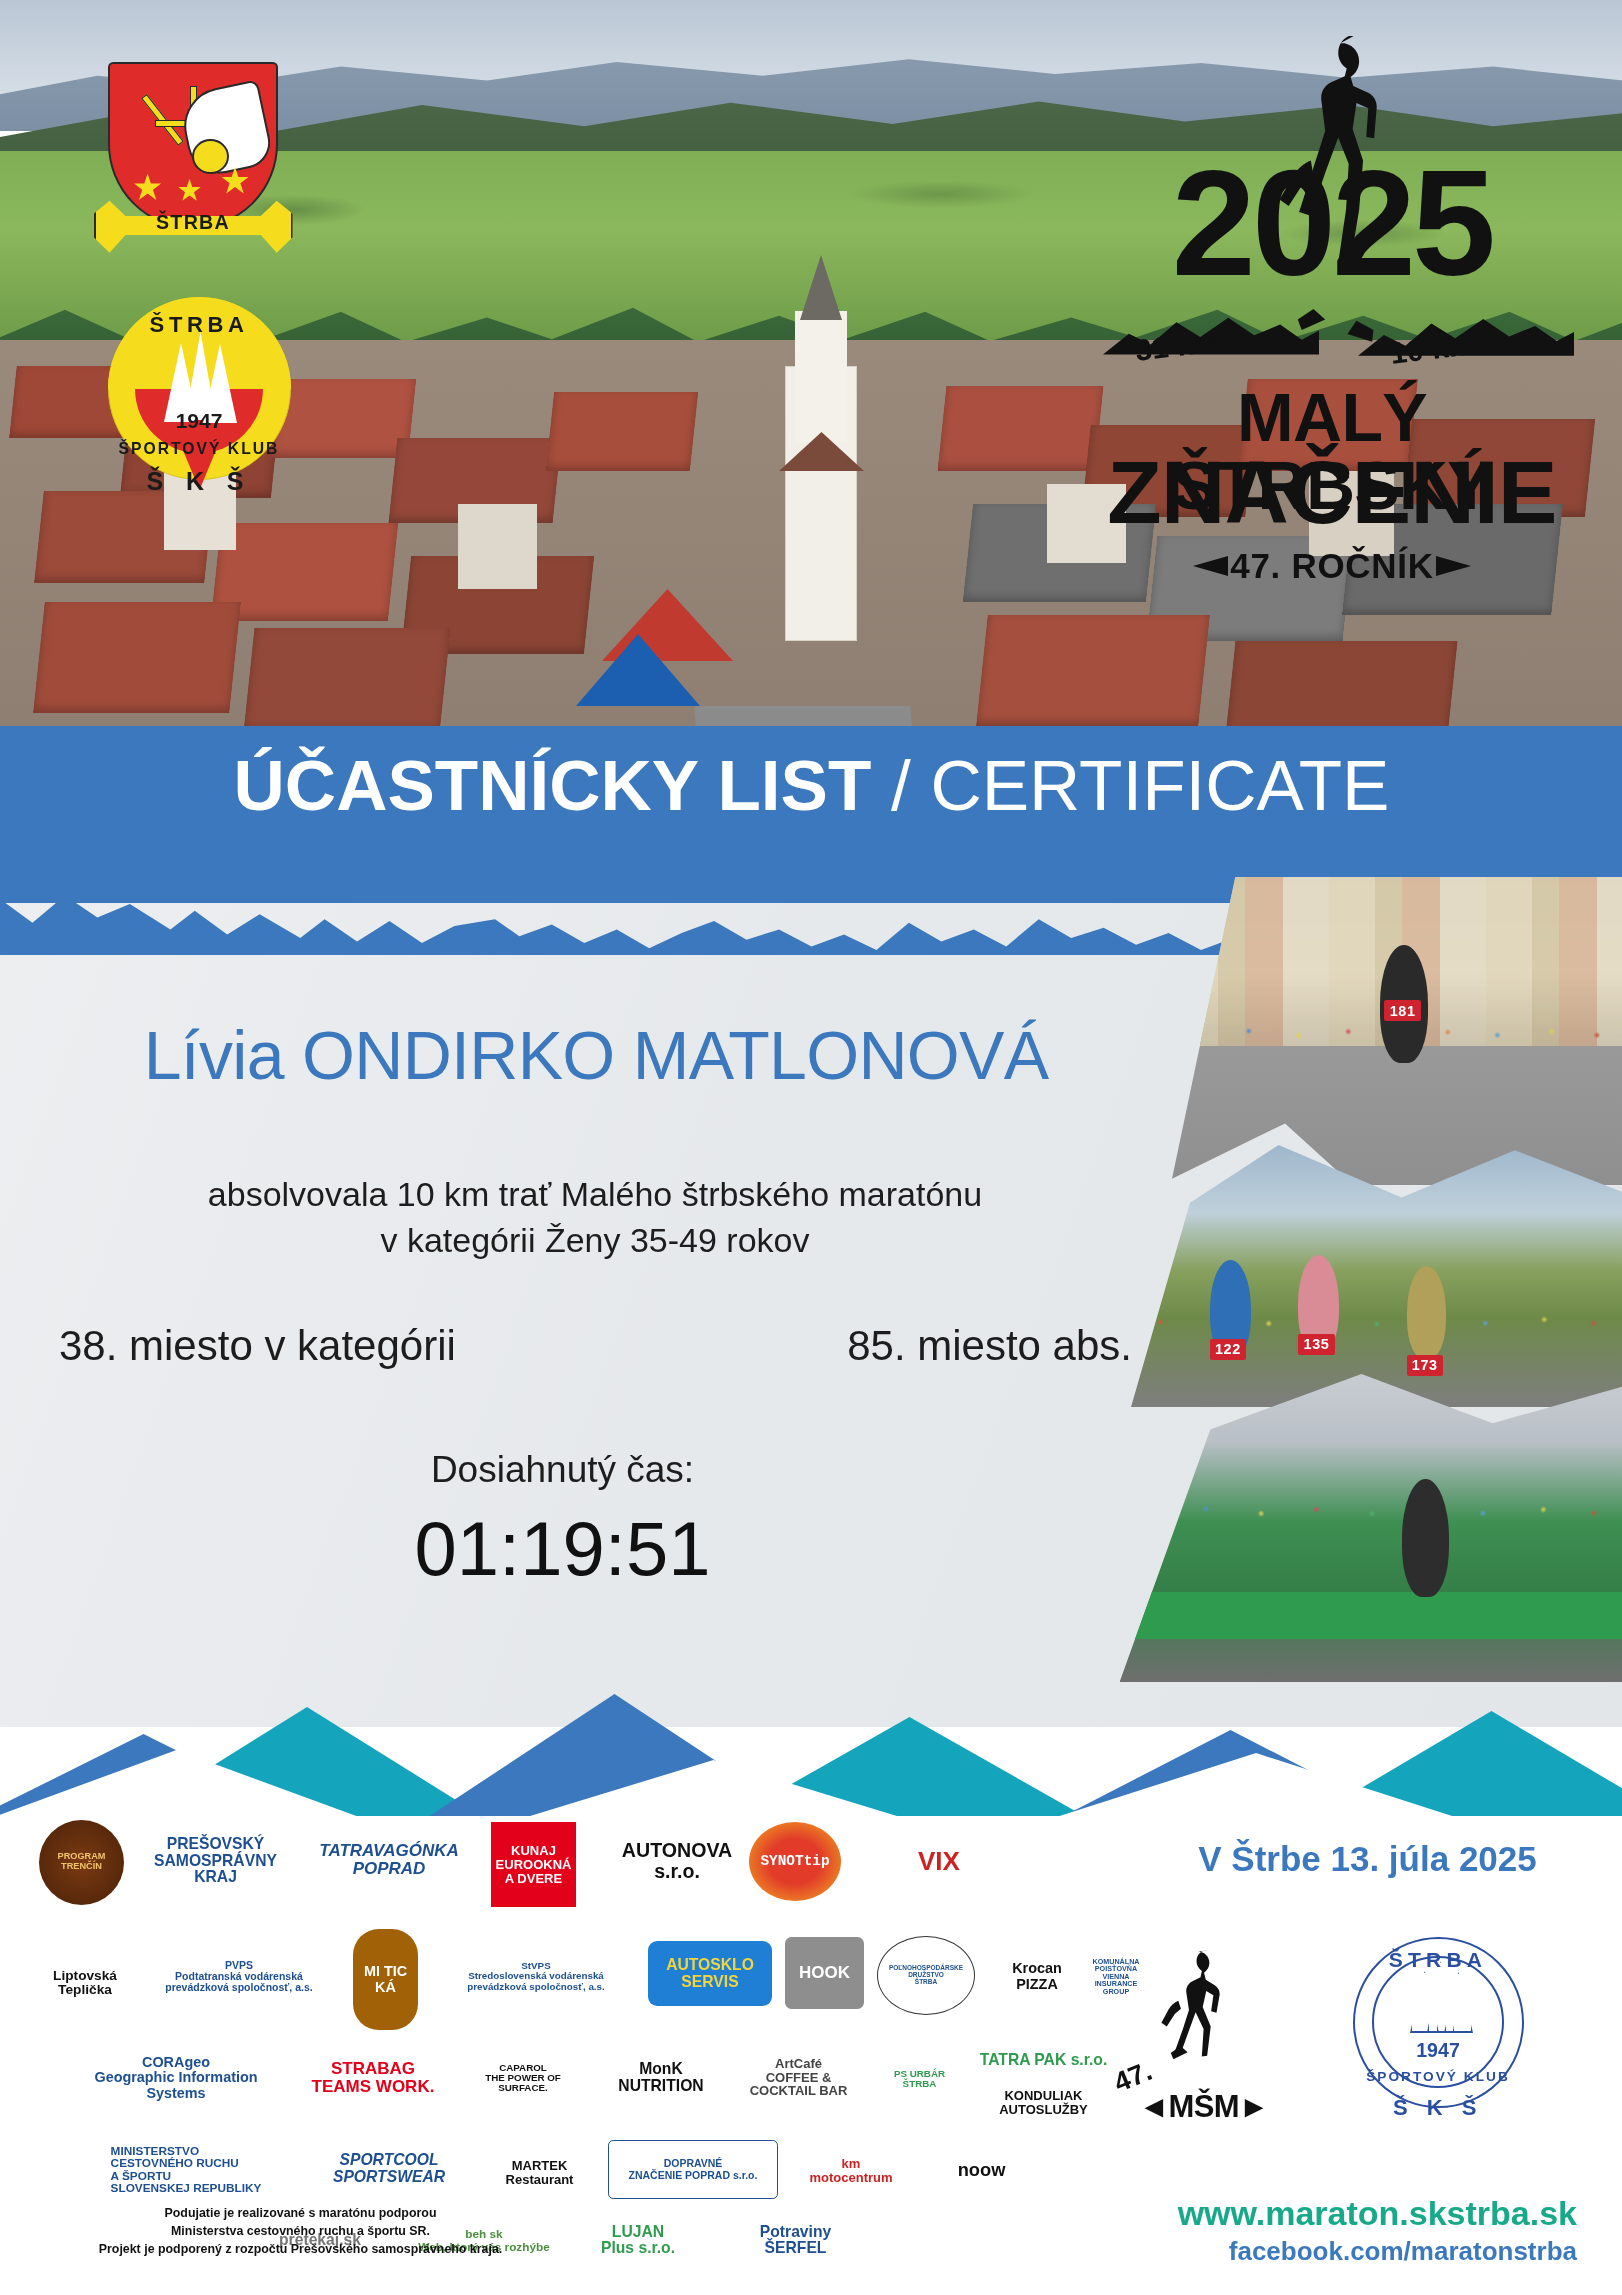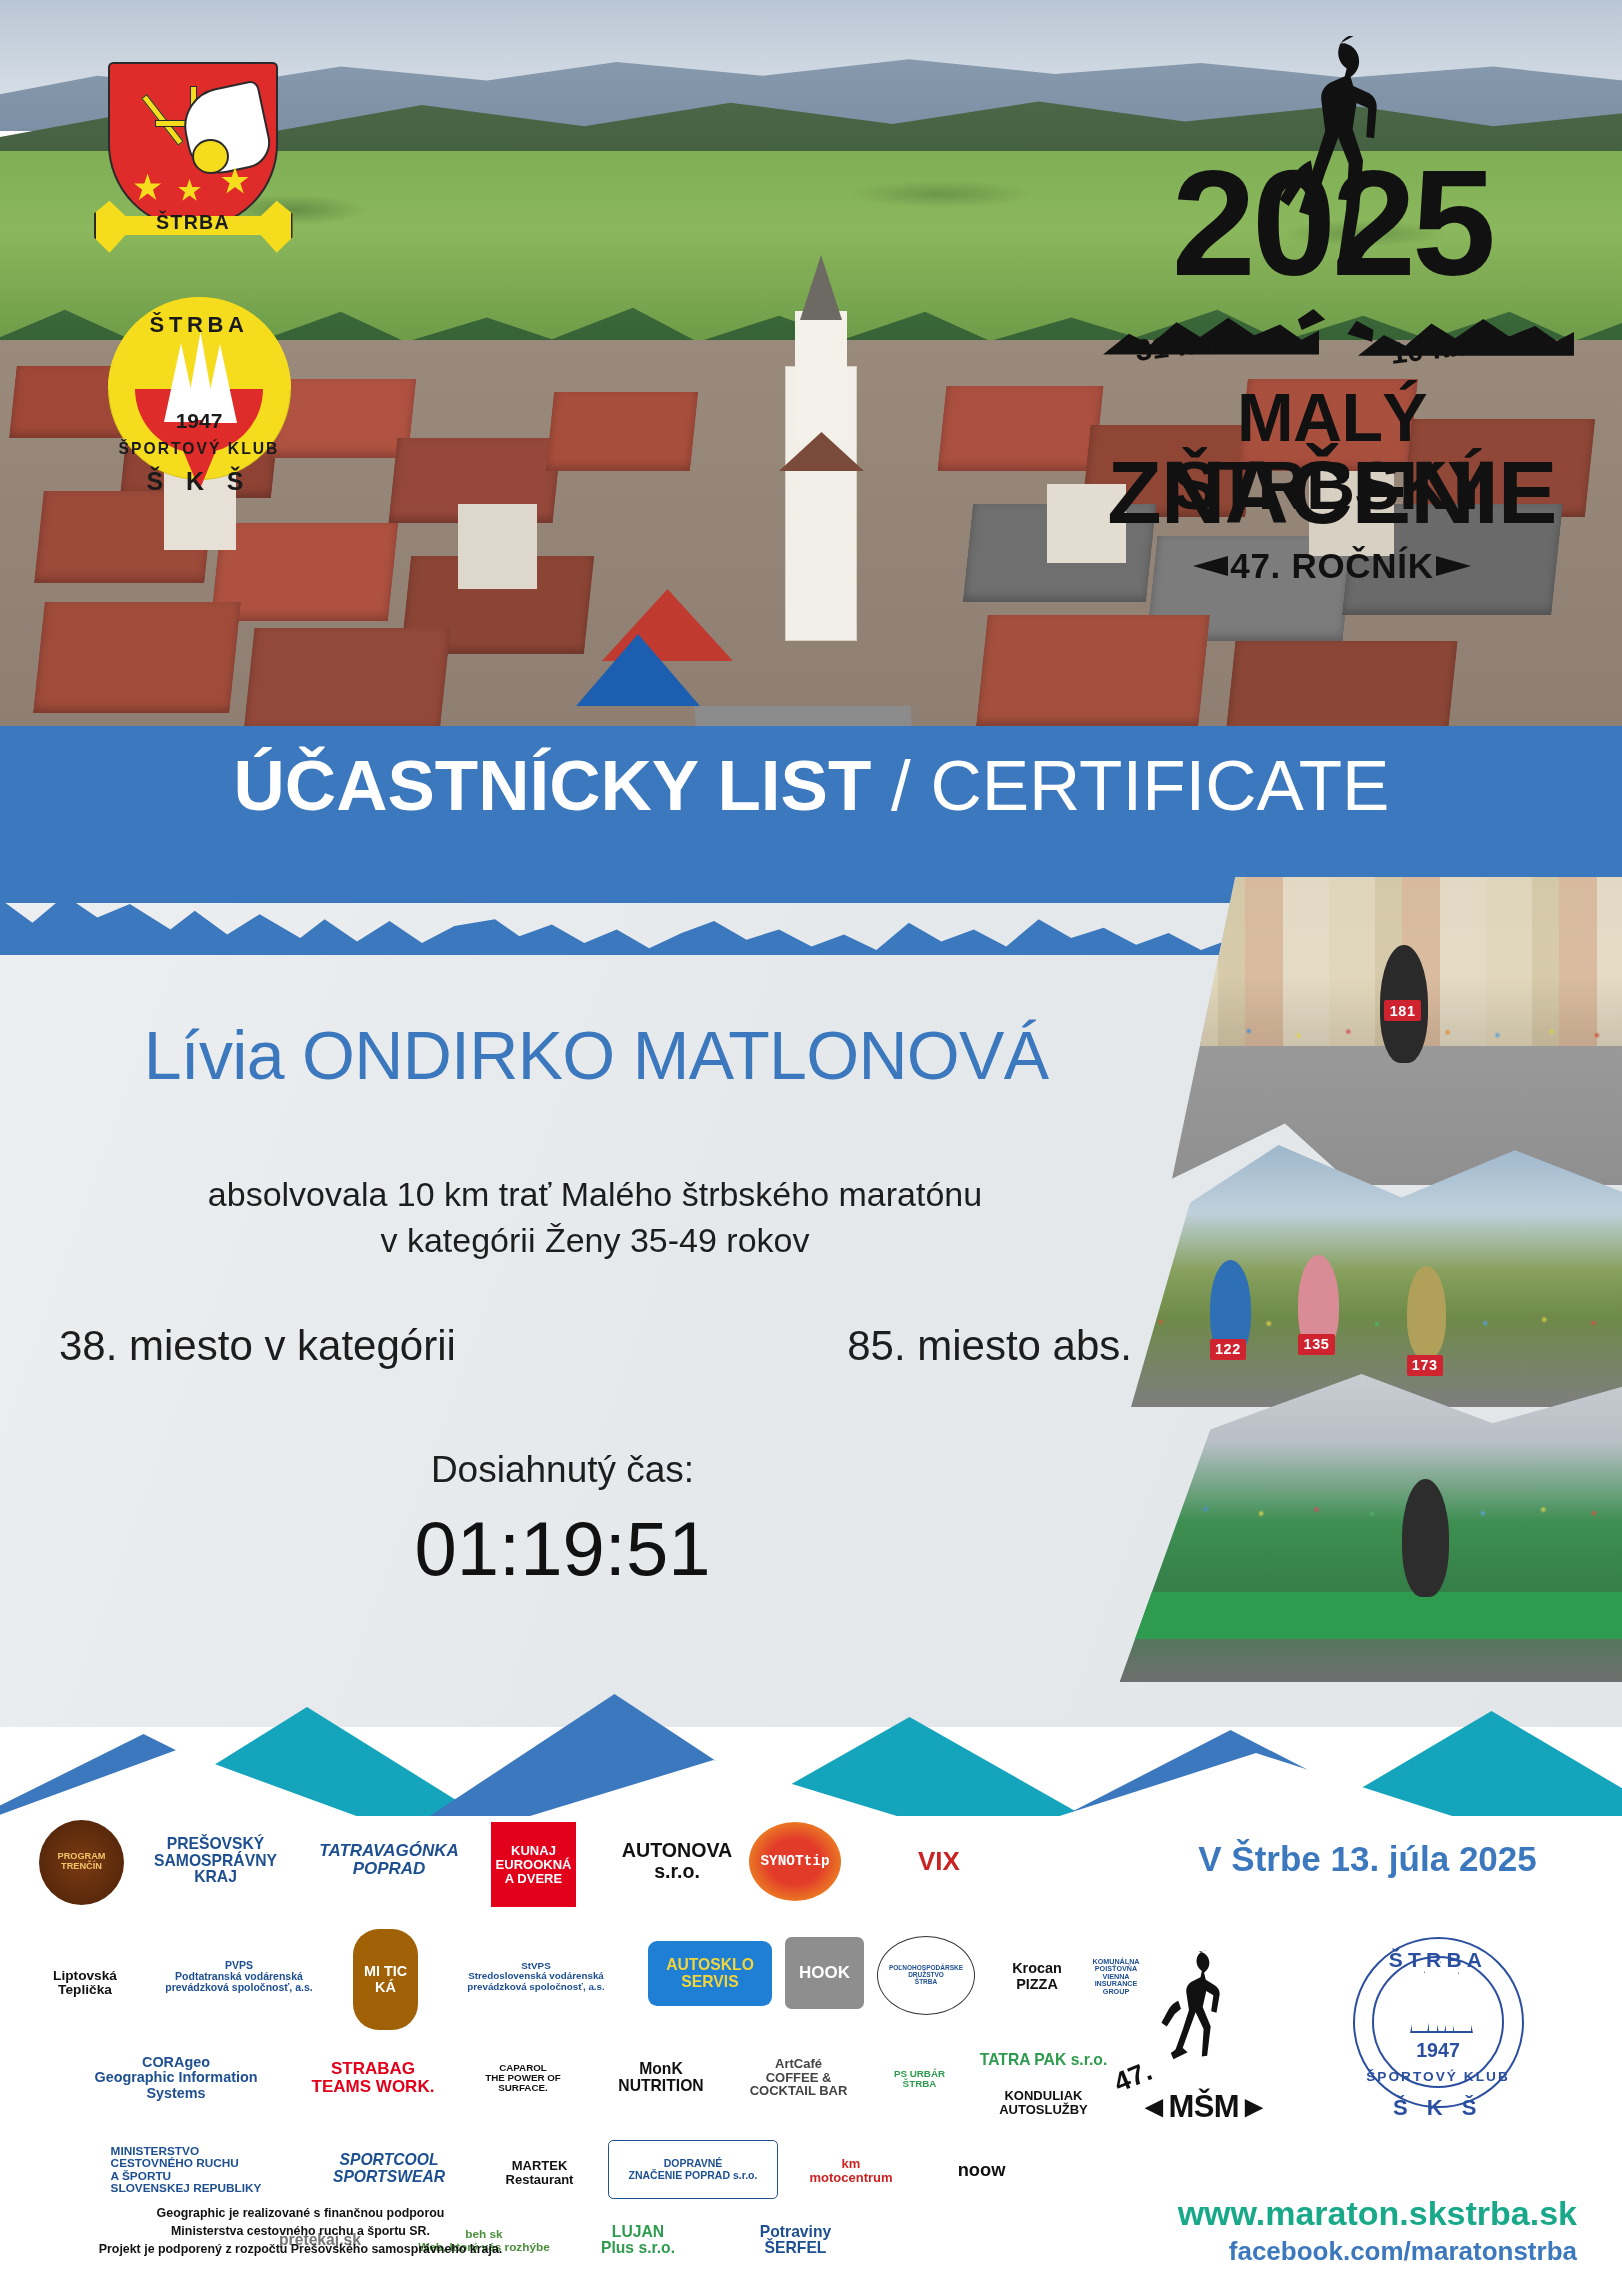--- a/index.html
+++ b/index.html
@@ -694,21 +694,21 @@
   <div class="sks-b-peak" style="left:68px;top:54px;width:29px;height:62px;"></div>
   <div class="sks-b-peak" style="left:85px;top:44px;width:27.5px;height:72px;"></div>
   <div class="sks-b-peak" style="left:102px;top:55px;width:29px;height:61px;"></div>
   <div class="sks-b-top">ŠTRBA</div>
   <div class="sks-b-year">1947</div>
   <div class="sks-b-bot">ŠPORTOVÝ KLUB</div>
   <div class="sks-b-kks">Š K Š</div>
 </div>
 
 <div class="foot-note">
-  <div>Geographic je realizované s finančnou podporou</div>
+  <div>Podujatie je realizované s maratónu podporou</div>
   <div>Ministerstva cestovného ruchu a športu SR.</div>
   <div>Projekt je podporený z rozpočtu Prešovského samosprávneho kraja.</div>
 </div>
 
 <div class="links">
   <div class="link-web">www.maraton.skstrba.sk</div>
   <div class="link-fb">facebook.com/maratonstrba</div>
 </div>
 
 

